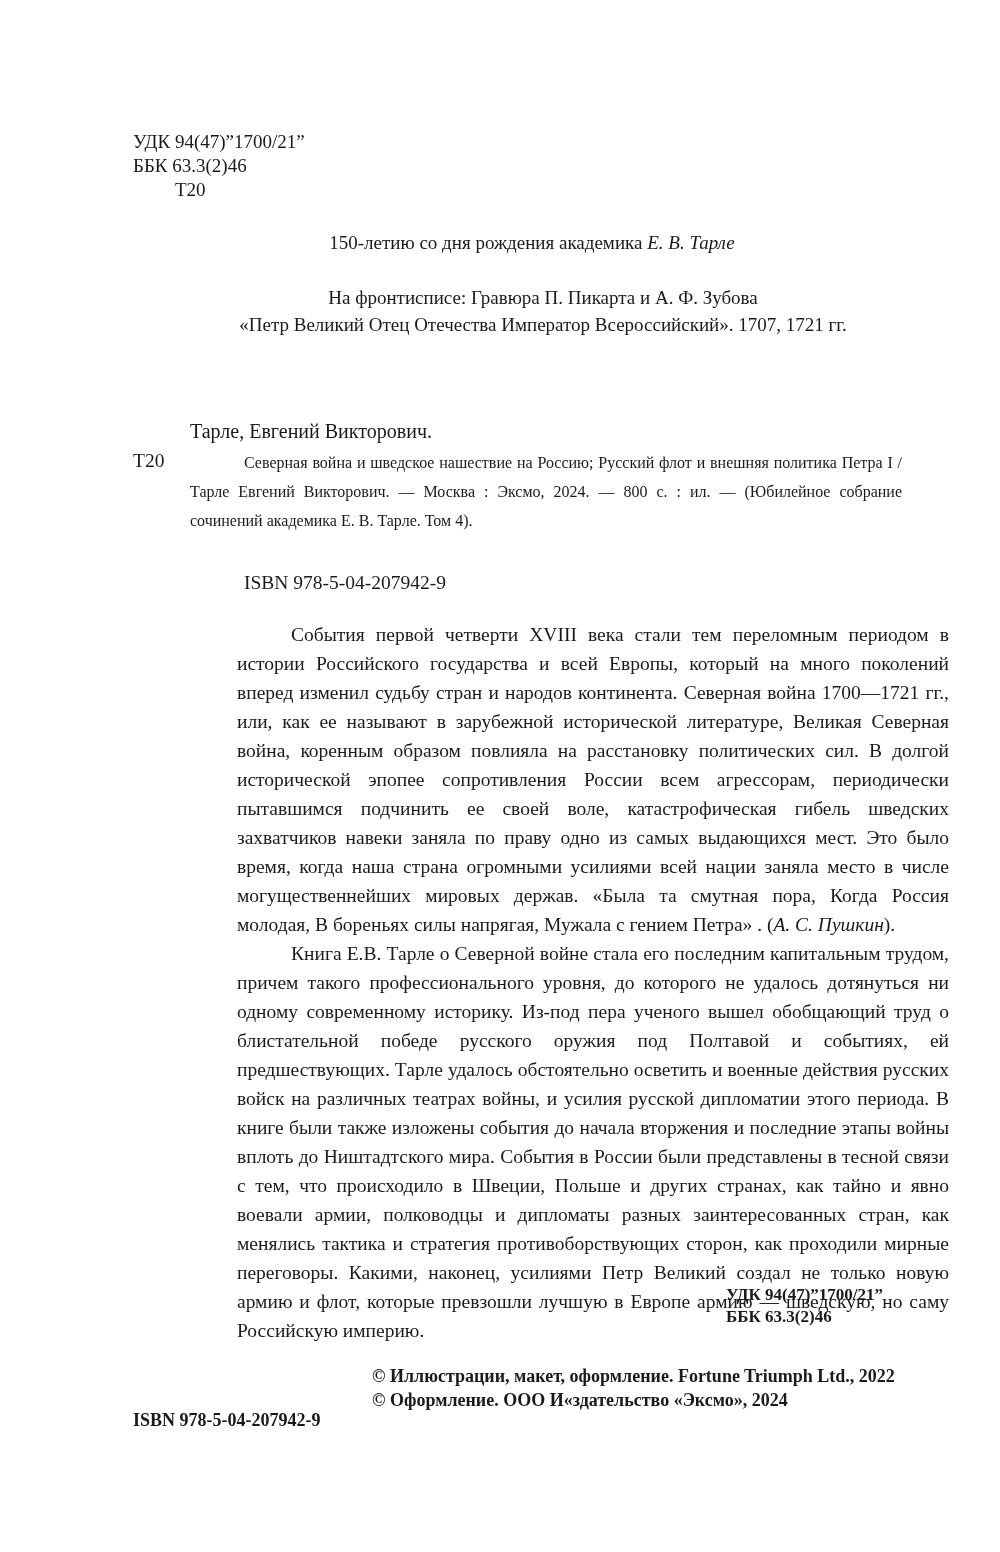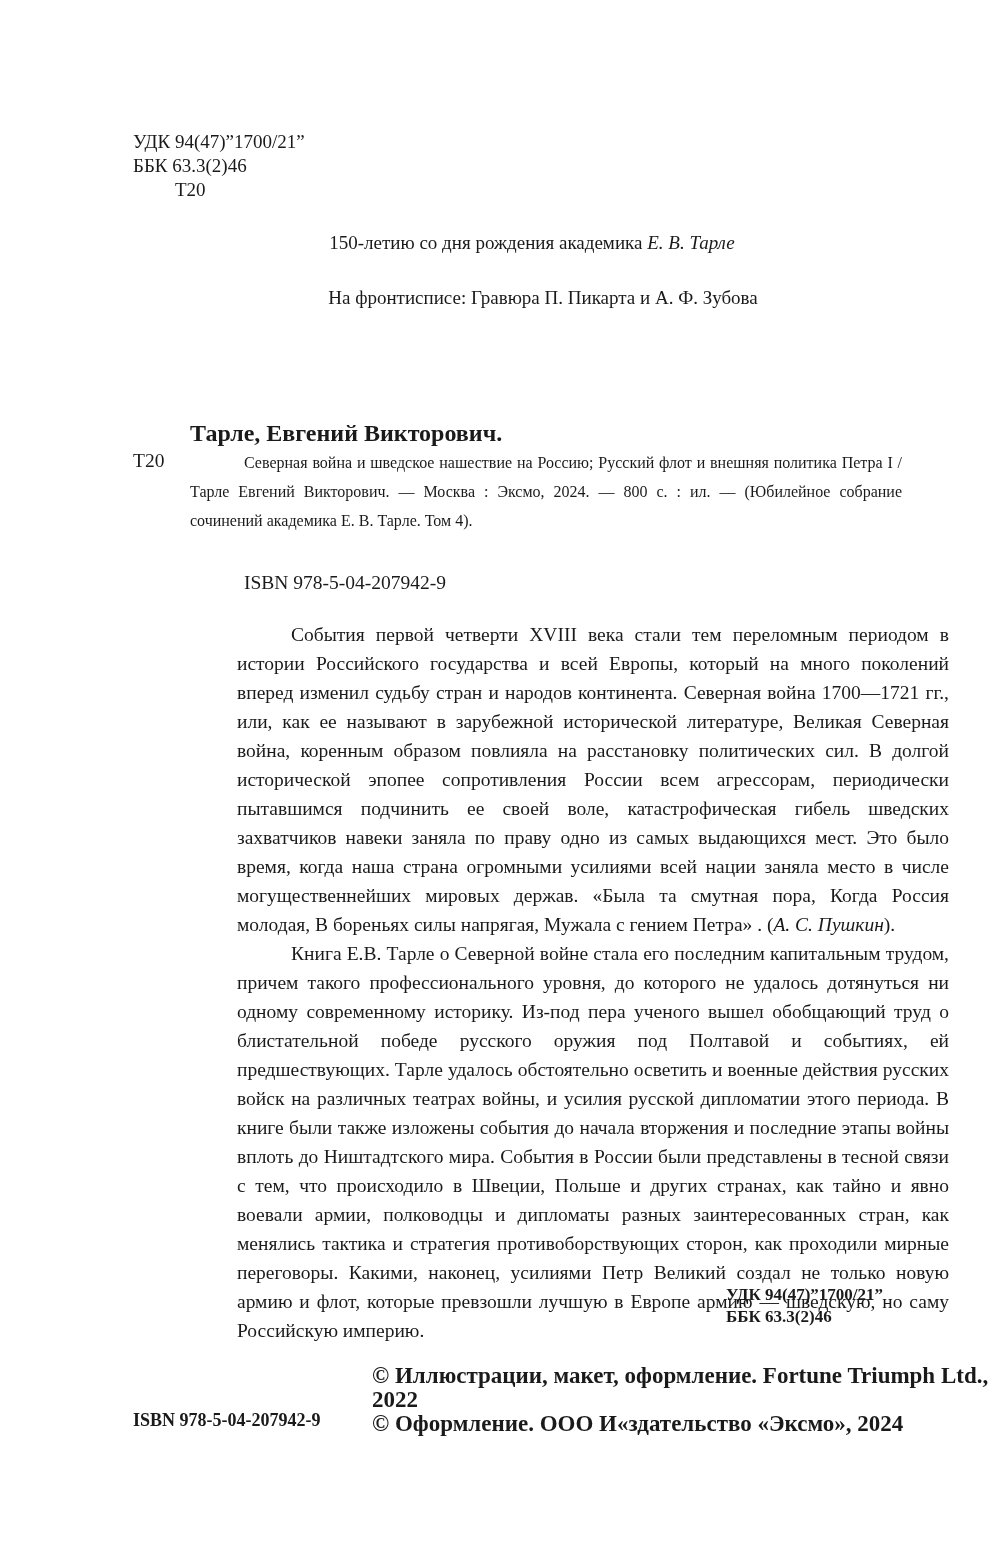--- a/index.html
+++ b/index.html
@@ -7,46 +7,47 @@
     width: 1000px; height: 1552px; position: relative; overflow: hidden;
     font-family: "Liberation Serif", "DejaVu Serif", serif;
     color: #1a1a1a;
   }
   .abs { position: absolute; }
   .codes { left: 133px; top: 130px; font-size: 19px; line-height: 24px; }
   .codes .t20 { padding-left: 42px; }
   .dedication { left: 0; width: 1000px; top: 232px; font-size: 19px; text-align: center; padding-left: 64px; box-sizing: border-box; }
   .dedication i { font-style: italic; }
   .frontis { left: 0; width: 1000px; top: 284px; font-size: 19px; line-height: 27px; text-align: center; padding-left: 86px; box-sizing: border-box; }
-  .author { left: 190px; top: 420px; font-size: 24px; font-weight: bold; }
+  .author { left: 190px; top: 420px; font-size: 20px; font-weight: normal; }
   .t20-side { left: 133px; top: 450px; font-size: 19.5px; }
   .biblio { left: 190px; top: 448px; width: 712px; font-size: 16px; line-height: 29px; text-align: justify; text-indent: 54px; }
   .isbn-mid { left: 244px; top: 572px; font-size: 19.5px; }
   .annotation { left: 190px; top: 620px; width: 712px; font-size: 19.5px; line-height: 29px; text-align: justify; margin-left: 47px; }
   .annotation p { margin: 0; text-indent: 54px; }
   .annotation i { font-style: italic; }
   .codes-bottom { left: 726px; top: 1284px; font-size: 17px; font-weight: bold; line-height: 22px; }
   .isbn-bottom { left: 133px; top: 1410px; font-size: 18px; font-weight: bold; }
-  .copyrights { left: 372px; top: 1364px; font-size: 23px; font-weight: bold; line-height: 24px; }
+  .copyrights { left: 372px; top: 1364px; font-size: 18px; font-weight: bold; line-height: 24px; }
 </style>
 </head>
 <body>
 
 <div class="abs codes">
   <div>УДК 94(47)”1700/21”</div>
   <div>ББК 63.3(2)46</div>
   <div class="t20">Т20</div>
 </div>
 
 <div class="abs dedication">
   <span>150-летию со дня рождения академика </span><i>Е. В. Тарле</i>
 </div>
 
 <div class="abs frontis">
   <div>На фронтисписе: Гравюра П. Пикарта и А. Ф. Зубова</div>
+  <div>«Петр Великий Отец Отечества Император Всероссийский». 1707, 1721 гг.</div>
 </div>
 
 <div class="abs author">Тарле, Евгений Викторович.</div>
 <div class="abs t20-side">Т20</div>
 <div class="abs biblio">Северная война и шведское нашествие на Россию; Русский флот и внешняя политика Петра I / Тарле Евгений Викторович.  — Москва : Эксмо, 2024. — 800 с. : ил. — (Юбилейное собрание сочинений академика Е. В. Тарле. Том 4).</div>
 <div class="abs isbn-mid">ISBN 978-5-04-207942-9</div>
 
 <div class="abs annotation">
   <p><span>События первой четверти XVIII века стали тем переломным периодом в истории Российского государства и всей Европы, который на много поколений вперед изменил судьбу стран и народов континента. Северная война 1700—1721 гг., или, как ее называют в зарубежной исторической литературе, Великая Северная война, коренным образом повлияла на расстановку политических сил. В долгой исторической эпопее сопротивления России всем агрессорам, периодически пытавшимся подчинить ее своей воле, катастрофическая гибель шведских захватчиков навеки заняла по праву одно из самых выдающихся мест. Это было время, когда наша страна огромными усилиями всей нации заняла место в числе могущественнейших мировых держав. «Была та смутная пора, Когда Россия молодая, В бореньях силы напрягая, Мужала с гением Петра» . (</span><i>А. С. Пушкин</i><span>).</span></p>
   <p>Книга Е.В. Тарле о Северной войне стала его последним капитальным трудом, причем такого профессионального уровня, до которого не удалось дотянуться ни одному современному историку. Из-под пера ученого вышел обобщающий труд о блистательной победе русского оружия под Полтавой и событиях, ей предшествующих. Тарле удалось обстоятельно осветить и военные действия русских войск на различных театрах войны, и усилия русской дипломатии этого периода. В книге были также изложены события до начала вторжения и последние этапы войны вплоть до Ништадтского мира. События в России были представлены в тесной связи с тем, что происходило в Швеции, Польше и других странах, как тайно и явно воевали армии, полководцы и дипломаты разных заинтересованных стран, как менялись тактика и стратегия противоборствующих сторон, как проходили мирные переговоры. Какими, наконец, усилиями Петр Великий создал не только новую армию и флот, которые превзошли лучшую в Европе армию — шведскую, но саму Российскую империю.</p>

